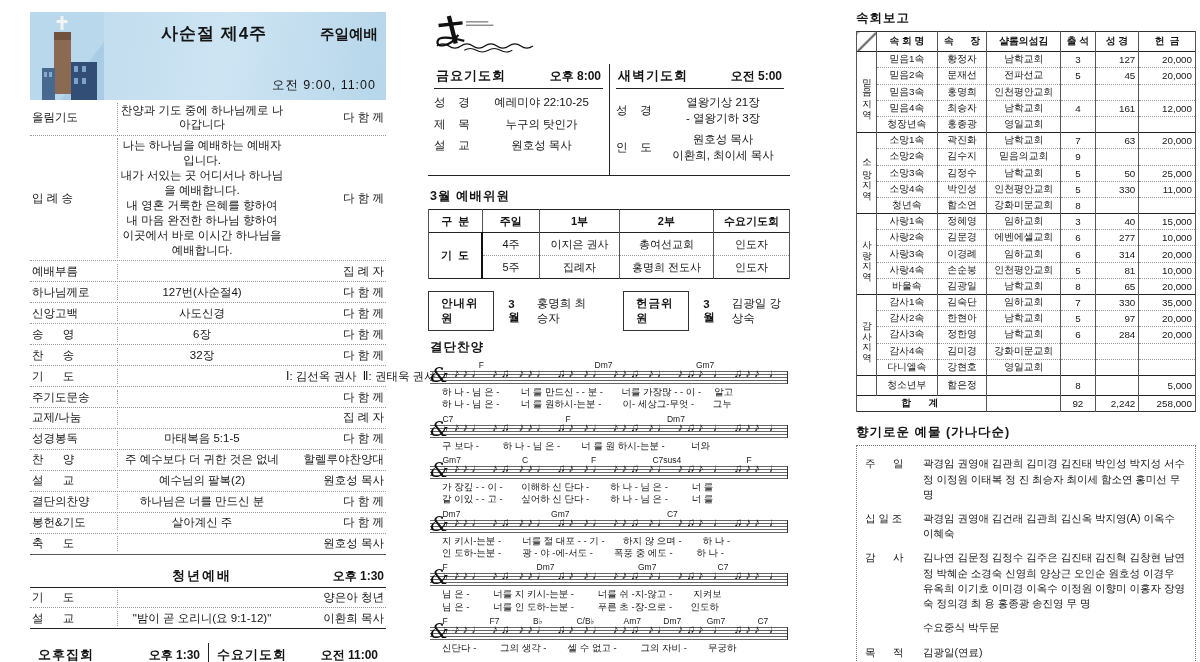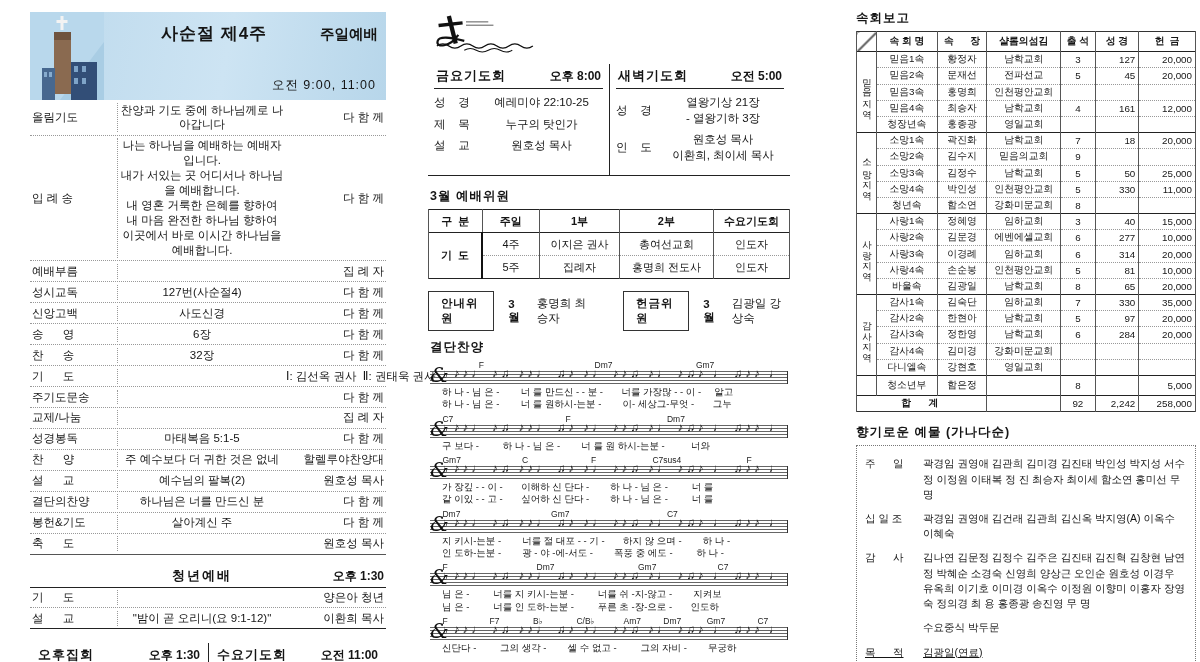--- a/index.html
+++ b/index.html
@@ -105,21 +105,21 @@
   .rc5{width:56px;text-align:right;padding-right:5px;}
   .diag{background:linear-gradient(to bottom right,transparent 47%,#666 47%,#666 53%,transparent 53%);}
   .tlabel{text-align:center;font-weight:bold;letter-spacing:4px;}
   .report .total-row td{border-top:1.2px solid #222;}
 
   
   .otitle{font-weight:bold;font-size:12.5px;margin:12px 0 4px 0;letter-spacing:1px;}
   .obox{border:1.2px dotted #777;padding:10px 8px;}
   .oitem{display:grid;grid-template-columns:52px 1fr;column-gap:6px;margin-bottom:9px;
          font-size:10.5px;line-height:1.45;}
-  .oitem:last-child{margin-bottom:0;text-decoration:underline;}
+  .oitem:last-child{margin-bottom:0;}
   .olab{white-space:pre;}
 </style>
 </head>
 <body>
 
 <div class="page">
 
   <div class="col col-left">
     <div class="banner">
       <svg viewBox="0 0 74 88">
@@ -161,21 +161,21 @@
 내 마음 완전한 하나님 향하여
 이곳에서 바로 이시간 하나님을 예배합니다.</div>
           <div class="trgt">다 함 께</div>
         </div>
         <div class="trow">
           <div class="tlab">예배부름</div>
           <div class="tcen"></div>
           <div class="trgt">집 례 자</div>
         </div>
         <div class="trow">
-          <div class="tlab">성시교독</div>
+          <div class="tlab">하나님께로</div>
           <div class="tcen">127번(사순절4)</div>
           <div class="trgt">다 함 께</div>
         </div>
         <div class="trow">
           <div class="tlab">신앙고백</div>
           <div class="tcen">사도신경</div>
           <div class="trgt">다 함 께</div>
         </div>
         <div class="trow">
           <div class="tlab">송      영</div>
@@ -514,21 +514,21 @@
             <td class="rc5"></td>
           </tr>
         </tbody>
         <tbody class="rgroup">
           <tr>
             <th class="region" rowspan="5">소망지역</th>
             <td class="rc0">소망1속</td>
             <td class="rc1">곽진화</td>
             <td class="rc2">남학교회</td>
             <td class="rc3">7</td>
-            <td class="rc4">18</td>
+            <td class="rc4">63</td>
             <td class="rc5">20,000</td>
           </tr>
           <tr class="dotted-top">
             <td class="rc0">소망2속</td>
             <td class="rc1">김수지</td>
             <td class="rc2">믿음의교회</td>
             <td class="rc3">9</td>
             <td class="rc4"></td>
             <td class="rc5"></td>
           </tr>

